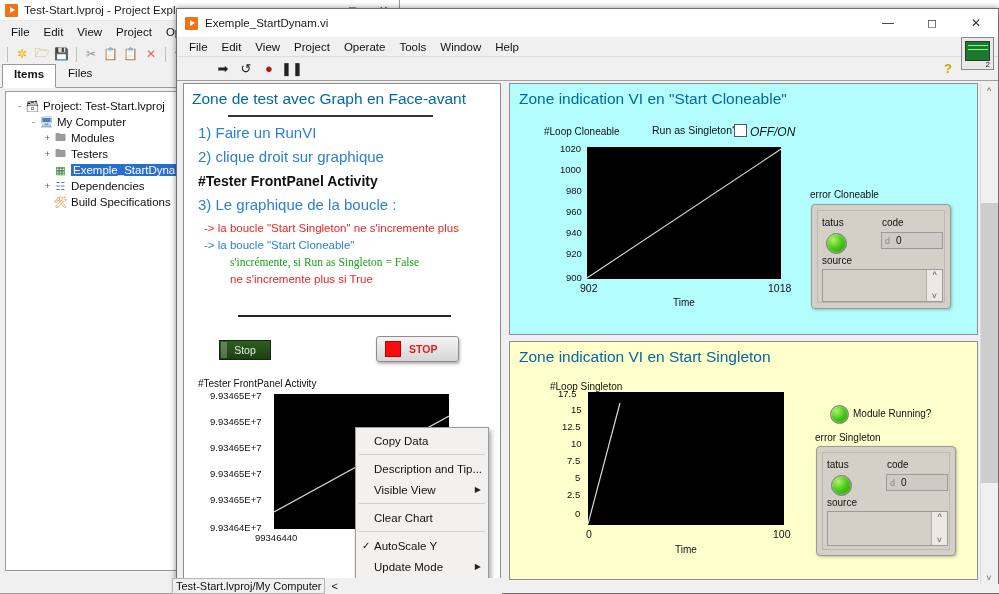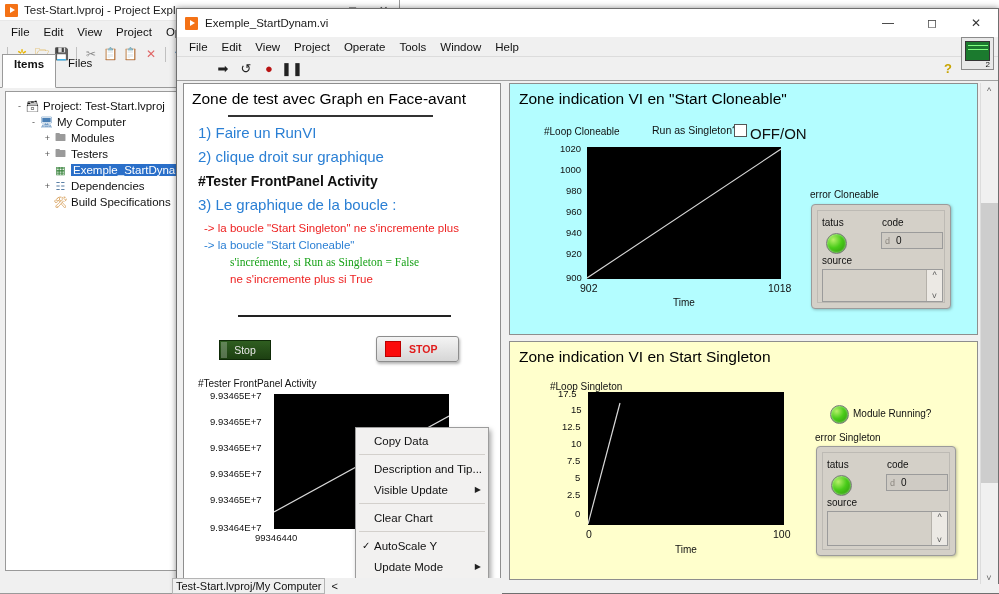--- a/index.html
+++ b/index.html
@@ -35,21 +35,21 @@
             font-size:11px; color:#3a3a3a; }
   #pe-menubar { height:21px; display:flex; align-items:center; padding-left:4px; background:#f0f0f0;}
   .menu-item { font-size:11.5px; color:#111; padding:2px 7px; white-space:nowrap; }
   #pe-toolbar { height:24px; display:flex; align-items:center; padding-left:4px;
                 background:#f0f0f0; gap:2px; }
   .tb-sep { width:1px; height:15px; background:#c0c0c0; margin:0 3px; }
   .tb-ico { width:18px; height:18px; display:flex; align-items:center; justify-content:center;
             font-size:12px; }
   #pe-tabs { height:22px; display:flex; align-items:flex-end; padding-left:2px;
              border-bottom:1px solid #9a9a9a; background:#f0f0f0;}
-  .pe-tab { font-size:11.5px; padding:3px 11px 17px 11px; color:#111;
+  .pe-tab { font-size:11.5px; padding:3px 11px 7px 11px; color:#111;
             border:1px solid transparent; }
   .pe-tab.active { background:#fff; border:1px solid #9a9a9a; border-bottom:1px solid #fff;
                    margin-bottom:-1px; font-weight:600;}
   #pe-tree { position:absolute; left:5px; top:91px; width:390px; height:480px;
              background:#ffffff; border:1px solid #9a9a9a; padding:6px 0 0 4px;
              overflow:hidden; }
   .tr-row { display:flex; align-items:center; height:16px; font-size:11.5px; color:#111;
             white-space:nowrap; }
   .tr-exp { width:11px; height:11px; font-size:9px; line-height:9px; color:#555;
             display:inline-flex; align-items:center; justify-content:center; flex:0 0 auto;}
@@ -88,21 +88,21 @@
 
   
   #fp { position:absolute; left:6px; top:74px; width:795px; height:503px;
         background:#f0f0f0; overflow:hidden; }
 
   
   #panel-left {
     position:absolute; left:0px; top:0px; width:318px; height:497px;
     background:#ffffff; border:1px solid #8e8e8e;
   }
-  .panel-title { font-size:15.5px; color:#000000; }
+  .panel-title { font-size:15.5px; color:#0369a1; }
   .hr-line { height:2px; background:#333; }
 
   .txt { white-space:nowrap; }
   .blue { color:#2a7fd4; }
   .black { color:#111; }
   .red { color:#ee2222; }
   .green { color:#18a218; }
 
   
   #stop-green {
@@ -341,21 +341,21 @@
       <div class="ax-lbl" style="left:71px;top:448px;">99346440</div>
     </div>
 
     <div id="panel-cyan">
       <div class="panel-title txt" style="position:absolute;left:9px;top:6px;">Zone indication VI en "Start Cloneable"</div>
 
       <div class="g-caption" style="left:34px;top:42px;">#Loop Cloneable</div>
 
       <div class="ax-lbl" style="left:142px;top:40px;font-size:10.5px;">Run as Singleton?</div>
       <div class="cbox" style="left:224px;top:40px;"></div>
-      <div class="ax-lbl" style="left:240px;top:41px;font-size:15px;">OFF/ON</div>
+      <div class="ax-lbl" style="left:240px;top:41px;font-size:12px;font-style:italic;">OFF/ON</div>
 
       <div class="graph-plot" style="left:77px;top:63px;width:194px;height:132px;">
         <svg width="194" height="132" viewBox="0 0 194 132" style="display:block">
           <polyline points="0,131 194,2" fill="none" stroke="#d9d9d9" stroke-width="1.1"></polyline>
         </svg>
       </div>
       <div class="ax-lbl" style="left:50px;top:59px;">1020</div>
       <div class="ax-lbl" style="left:50px;top:80px;">1000</div>
       <div class="ax-lbl" style="left:56px;top:101px;">980</div>
       <div class="ax-lbl" style="left:56px;top:122px;">960</div>
@@ -451,21 +451,21 @@
 
 <div id="ctxmenu">
   <div class="ctx-item">
     <span>Copy Data</span>
   </div>
   <div class="ctx-sep"></div>
   <div class="ctx-item">
     <span>Description and Tip...</span>
   </div>
   <div class="ctx-item">
-    <span>Visible Update</span>
+    <span>Visible View</span>
     <span class="arrow">▶</span>
   </div>
   <div class="ctx-sep"></div>
   <div class="ctx-item">
     <span>Clear Chart</span>
   </div>
   <div class="ctx-sep"></div>
   <div class="ctx-item">
     <span class="chk">✓</span>
     <span>AutoScale Y</span>

